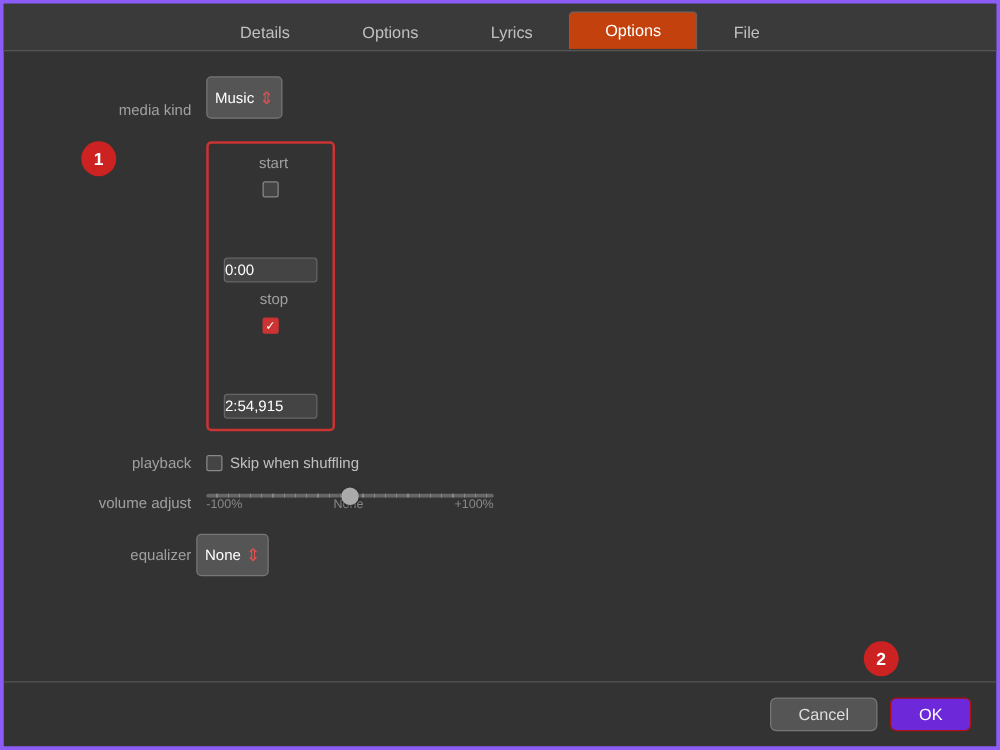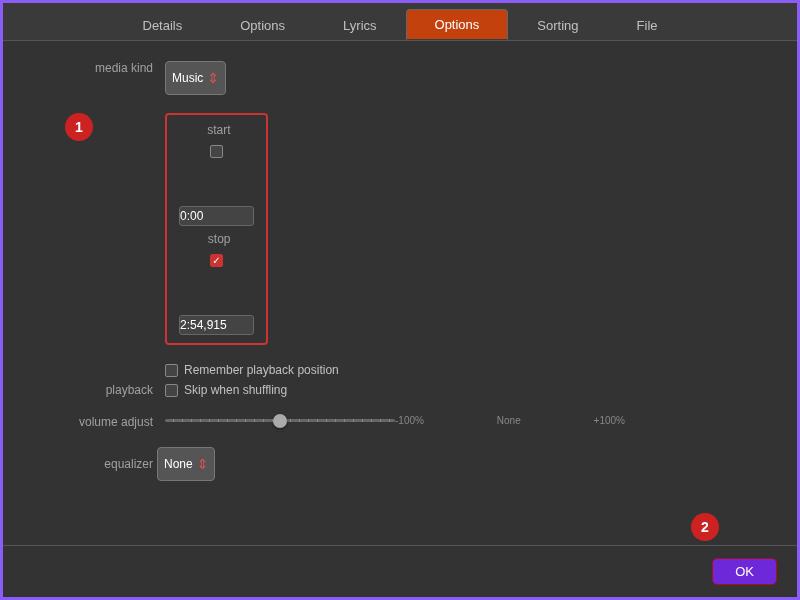--- a/index.html
+++ b/index.html
@@ -60,21 +60,21 @@
       flex: 1;
       padding: 20px 40px;
       display: flex;
       flex-direction: column;
       gap: 18px;
     }
 
     
     .form-row {
       display: flex;
-      align-items: flex-start;
+      align-items: flex-end;
       gap: 12px;
     }
 
     .form-label {
       text-align: right;
       color: #a0a0a0;
       font-size: 12px;
       min-width: 110px;
     }
 
@@ -273,34 +273,33 @@
 
     .btn-ok {
       background: #6d28d9;
       border-color: #aa1111;
       color: #fff;
       font-weight: 500;
     }
 
     .volume-adjust-wrapper {
       display: flex;
-      flex-direction: row;
+      flex-direction: column;
     }
   </style>
 </head>
 <body>
 
 <div class="dialog">
 
   <div class="tab-bar">
     <div class="tab">Details</div>
     <div class="tab">Options</div>
     <div class="tab">Lyrics</div>
     <div class="tab active">Options</div>
-    <div class="tab">Sorting</div>
     <div class="tab">File</div>
   </div>
 
   <div class="badge badge-1">1</div>
 
   <div class="content">
 
     <div class="form-row">
       <span class="form-label">media kind</span>
       <div class="select-dropdown">
@@ -323,24 +322,20 @@
           <input class="time-input" type="text" value="2:54,915" style="">
         </div>
       </div>
     </div>
 
     <div class="form-row" style="align-items: flex-end;">
       <span class="form-label">playback</span>
       <div class="playback-options">
         <div class="playback-check-row">
           <div class="checkbox-custom"></div>
-          <span>Remember playback position</span>
-        </div>
-        <div class="playback-check-row">
-          <div class="checkbox-custom"></div>
           <span>Skip when shuffling</span>
         </div>
       </div>
     </div>
 
     <div class="form-row">
       <span class="form-label">volume adjust</span>
       <div class="volume-adjust-wrapper">
         <div class="slider-track-row">
           <div class="slider-track">
@@ -361,16 +356,17 @@
         <span>None</span>
         <span class="arrow">⇕</span>
       </div>
     </div>
 
   </div>
 
   <div class="badge badge-2">2</div>
 
   <div class="footer">
+    <button class="btn">Cancel</button>
     <button class="btn btn-ok">OK</button>
   </div>
 
 </div>
 
 </body></html>

